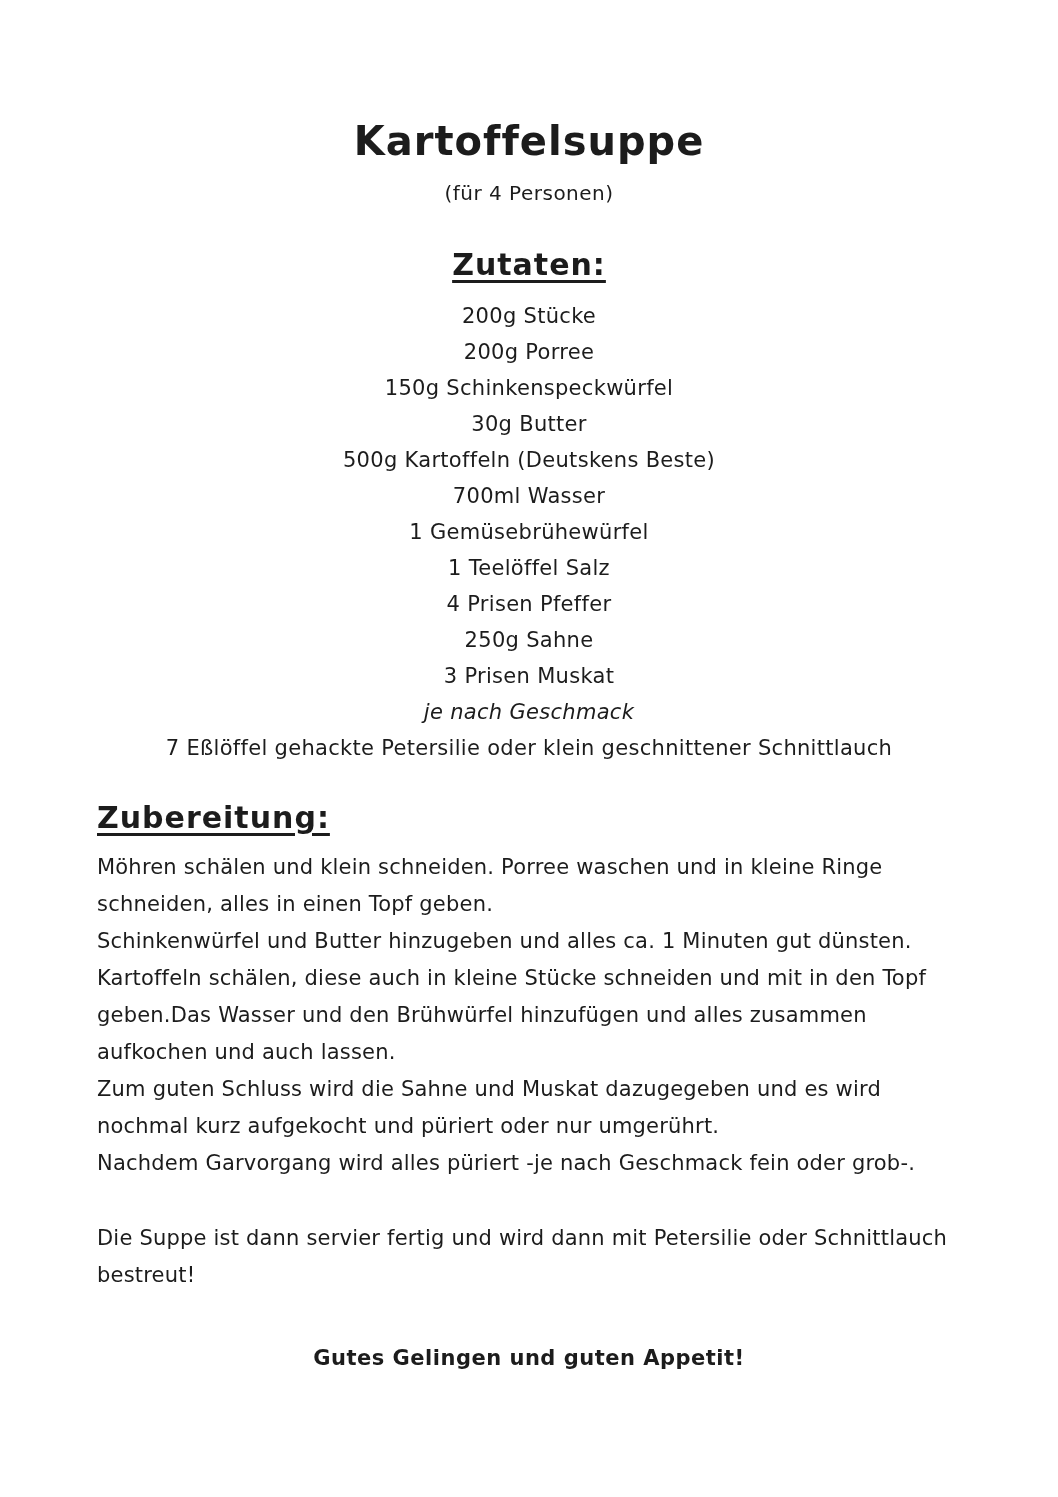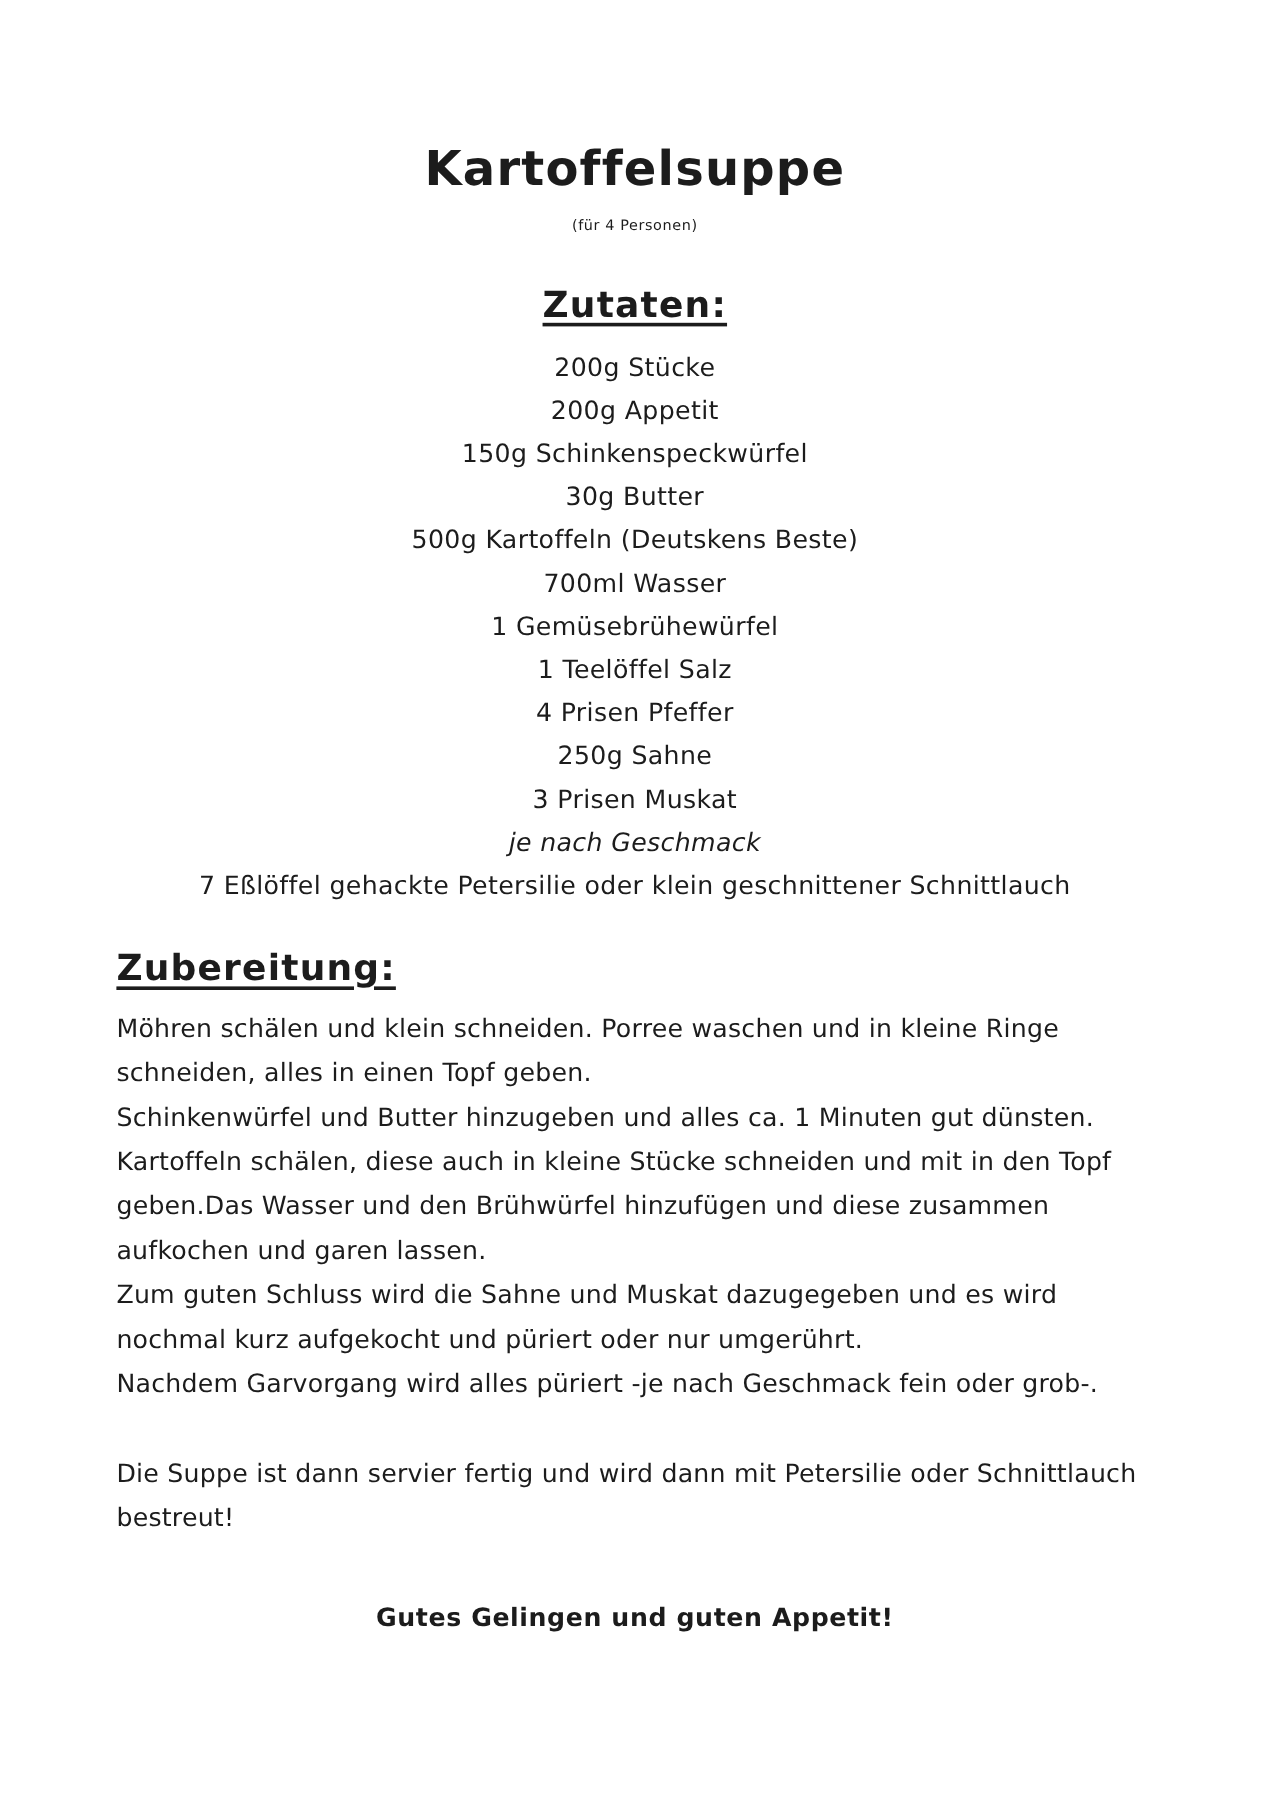--- a/index.html
+++ b/index.html
@@ -25,21 +25,21 @@
 
   .doc-title {
     font-size: 40px;
     font-weight: bold;
     letter-spacing: 1px;
     line-height: 1.1;
   }
 
   .doc-subtitle {
     margin-top: 18px;
-    font-size: 12px;
+    font-size: 20px;
     letter-spacing: 0.5px;
   }
 
   
   .section-heading {
     font-size: 30px;
     font-weight: bold;
     text-decoration: underline;
     text-decoration-thickness: 3px;
     text-underline-offset: 5px;
@@ -94,41 +94,41 @@
 
   <header class="title-block">
     <h1 class="doc-title">Kartoffelsuppe</h1>
     <div class="doc-subtitle">(für 4 Personen)</div>
   </header>
 
   <section class="ingredients-section">
     <h2 class="section-heading">Zutaten:</h2>
     <ul class="ingredients-list" id="ingredients-list">
         <li class="ingredient-item">200g Stücke</li>
-        <li class="ingredient-item">200g Appetit</li>
+        <li class="ingredient-item">200g Porree</li>
         <li class="ingredient-item">150g Schinkenspeckwürfel</li>
         <li class="ingredient-item">30g Butter</li>
         <li class="ingredient-item">500g Kartoffeln (Deutskens Beste)</li>
         <li class="ingredient-item">700ml Wasser</li>
         <li class="ingredient-item">1 Gemüsebrühewürfel</li>
         <li class="ingredient-item">1 Teelöffel Salz</li>
         <li class="ingredient-item">4 Prisen Pfeffer</li>
         <li class="ingredient-item">250g Sahne</li>
         <li class="ingredient-item">3 Prisen Muskat</li>
         <li class="ingredient-item italic">je nach Geschmack</li>
         <li class="ingredient-item">7 Eßlöffel gehackte Petersilie oder klein geschnittener Schnittlauch</li>
       </ul>
   </section>
 
   <section class="preparation-section">
     <h2 class="section-heading">Zubereitung:</h2>
     <div class="prep-paragraphs" id="prep-paragraphs">
         <p class="prep-line">Möhren schälen und klein schneiden. Porree waschen und in kleine Ringe schneiden, alles in einen Topf geben.</p>
         <p class="prep-line">Schinkenwürfel und Butter hinzugeben und alles ca. 1 Minuten gut dünsten.</p>
-        <p class="prep-line">Kartoffeln schälen, diese auch in kleine Stücke schneiden und mit in den Topf geben.Das Wasser und den Brühwürfel hinzufügen und diese zusammen aufkochen und garen lassen.</p>
+        <p class="prep-line">Kartoffeln schälen, diese auch in kleine Stücke schneiden und mit in den Topf geben.Das Wasser und den Brühwürfel hinzufügen und alles zusammen aufkochen und auch lassen.</p>
         <p class="prep-line">Zum guten Schluss wird die Sahne und Muskat dazugegeben und es wird nochmal kurz aufgekocht und püriert oder nur umgerührt.</p>
         <p class="prep-line">Nachdem Garvorgang wird alles püriert -je nach Geschmack fein oder grob-.</p>
       </div>
     <p class="closing-note">Die Suppe ist dann servier fertig und wird dann mit Petersilie oder Schnittlauch bestreut!</p>
   </section>
 
   <footer>
     <p class="footer-message">Gutes Gelingen und guten Appetit!</p>
   </footer>
 

